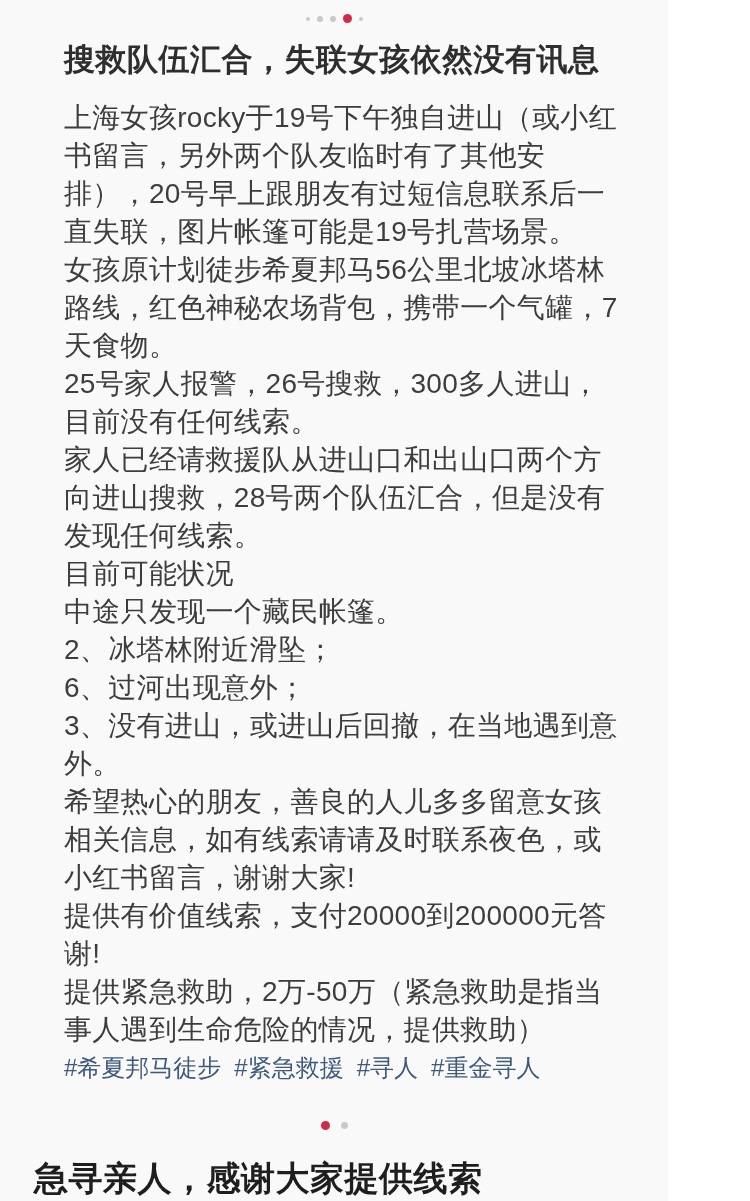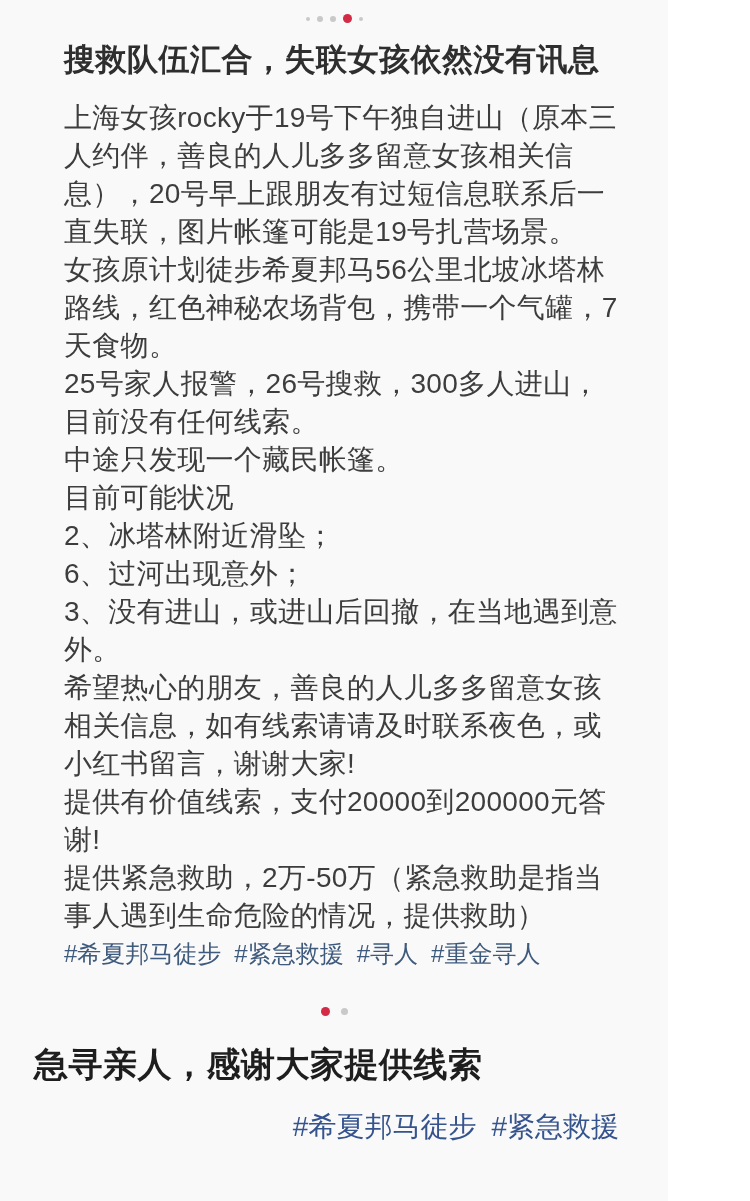--- a/index.html
+++ b/index.html
@@ -61,25 +61,26 @@
       <span class="dot xs"></span>
       <span class="dot sm"></span>
       <span class="dot sm"></span>
       <span class="dot lg active"></span>
       <span class="dot xs"></span>
     </div>
 
   <h1 class="post-title">搜救队伍汇合，失联女孩依然没有讯息</h1>
 
   <div class="post-body">
-      <p class="body-line">上海女孩rocky于19号下午独自进山（原本三人约伴，善良的人儿多多留意女孩相关信息），20号早上跟朋友有过短信息联系后一直失联，图片帐篷可能是19号扎营场景。</p>
+      <p class="body-line">上海女孩rocky于19号下午独自进山（或小红书留言，另外两个队友临时有了其他安排），20号早上跟朋友有过短信息联系后一直失联，图片帐篷可能是19号扎营场景。</p>
       <p class="body-line">女孩原计划徒步希夏邦马56公里北坡冰塔林路线，红色神秘农场背包，携带一个气罐，7天食物。</p>
       <p class="body-line">25号家人报警，26号搜救，300多人进山，目前没有任何线索。</p>
+      <p class="body-line">家人已经请救援队从进山口和出山口两个方向进山搜救，28号两个队伍汇合，但是没有发现任何线索。</p>
+      <p class="body-line">目前可能状况</p>
       <p class="body-line">中途只发现一个藏民帐篷。</p>
-      <p class="body-line">目前可能状况</p>
       <p class="body-line">2、冰塔林附近滑坠；</p>
       <p class="body-line">6、过河出现意外；</p>
       <p class="body-line">3、没有进山，或进山后回撤，在当地遇到意外。</p>
       <p class="body-line">希望热心的朋友，善良的人儿多多留意女孩相关信息，如有线索请请及时联系夜色，或小红书留言，谢谢大家!</p>
       <p class="body-line">提供有价值线索，支付20000到200000元答谢!</p>
       <p class="body-line">提供紧急救助，2万-50万（紧急救助是指当事人遇到生命危险的情况，提供救助）</p>
     </div>
 
   <p class="hashtags"><span class="tag">#希夏邦马徒步</span><span class="tag">#紧急救援</span><span class="tag">#寻人</span><span class="tag">#重金寻人</span></p>
 

